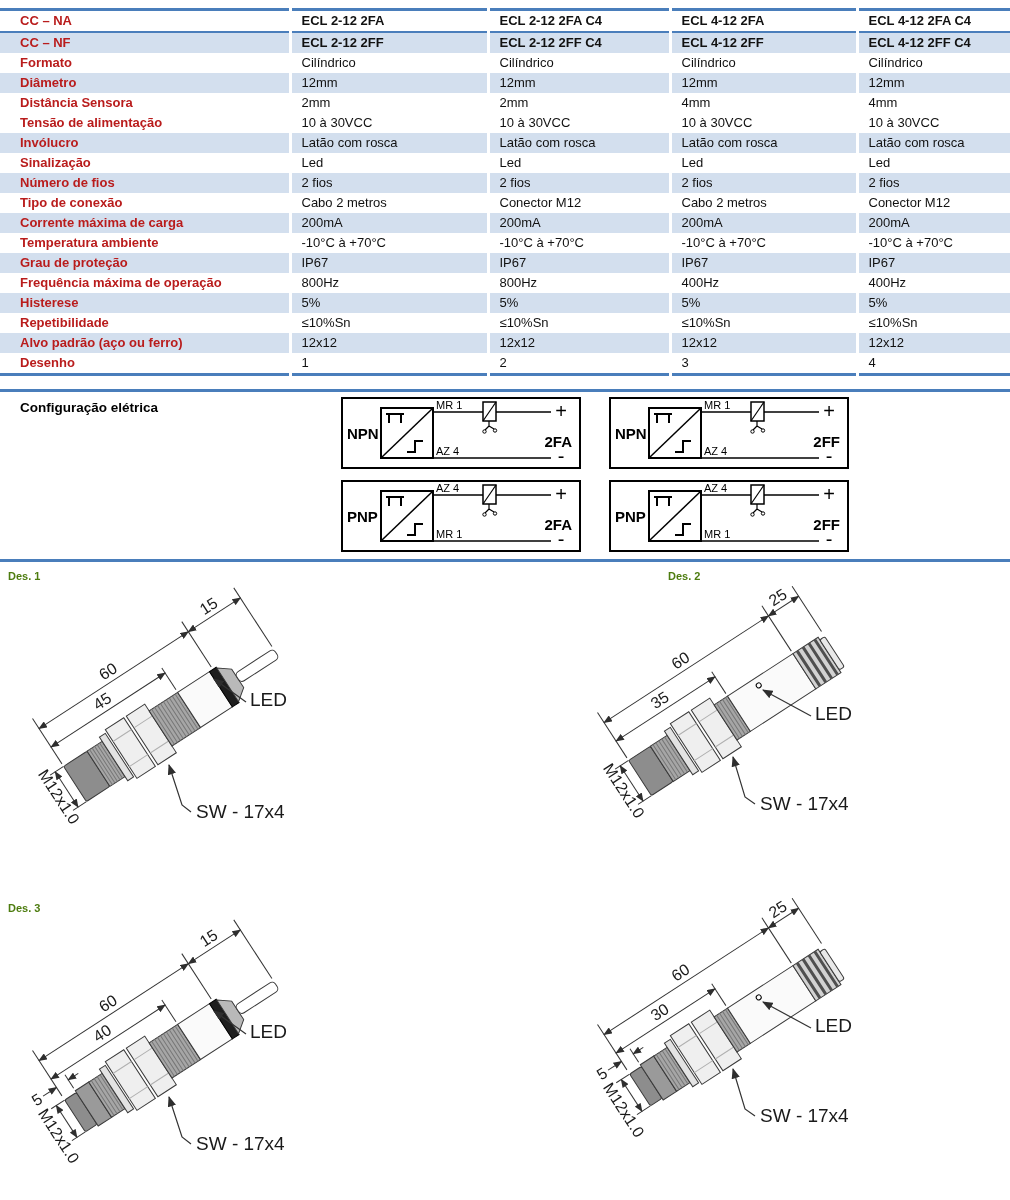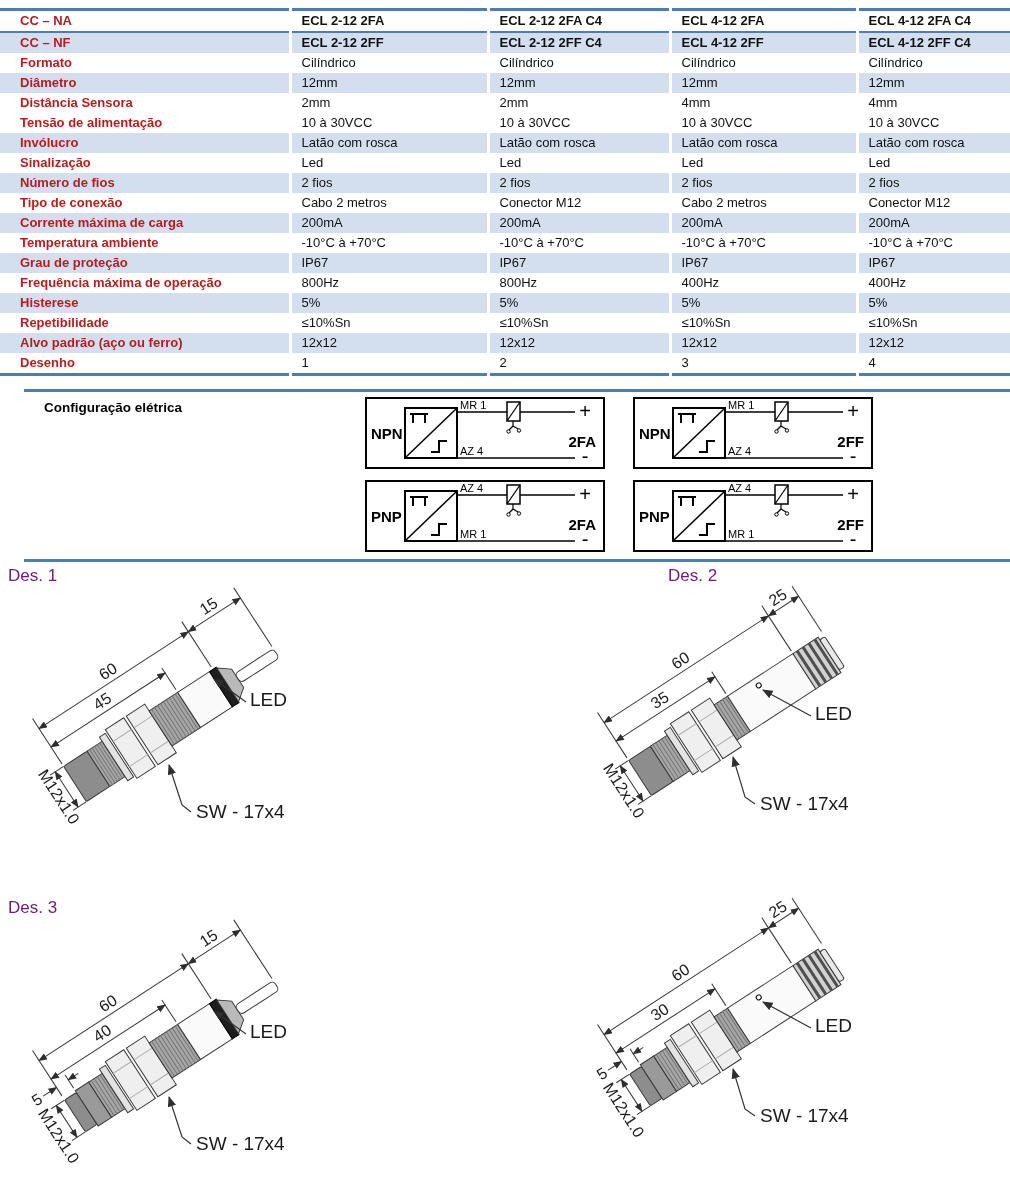--- a/index.html
+++ b/index.html
@@ -19,29 +19,29 @@
   }
   table.spec td.lbl { font-weight:bold; padding-left:20px; color:#b91c1c; }
   table.spec td.val { border-left:3px solid #fff; }
   table.spec tr.hdr td { font-weight:bold; }
   table.spec tr.hdr1 { border-bottom:2.5px solid #4a7ebb; }
   table.spec tr.shade td { background:#d3dfee; }
   table.spec tr.shade td.val { background:#d3dfee;margin-top:28px; }
   
   .config {
     margin-top:13px; border-top:3px solid #4a7ebb; border-bottom:3px solid #4a7ebb;
-    display:flex; padding:5px 0 7px 0;margin-left:24px;
+    display:flex; padding:5px 0 7px 0;
   }
   .config-label { width:341px; box-sizing:border-box; padding:3px 0 0 20px;
     font-weight:bold; font-size:13.5px; color:#000; }
   .circuits { display:grid; grid-template-columns:240px 240px; column-gap:28px; row-gap:11px; }
   svg.circuit { display:block; }
   
   .drawings { display:grid; grid-template-columns:505px 505px; margin-top:4px; }
-  .des-head { font-weight:normal; font-size:17px; line-height:20px; padding-left:8px; color:#701a75; }
+  .des-head { font-weight:bold; font-size:11px; line-height:20px; padding-left:8px; color:#4d7c0f; }
   .des-cell.right .des-head { padding-left:163px; }
   .des-cell.row2 { margin-top:62px; }
   svg.sensor { display:block; width:505px; height:250px; }
   
   svg text { font-family:"Liberation Sans", sans-serif; }
   .ctype { font-size:15px; font-weight:bold; fill:#000; }
   .cwire { font-size:11px; fill:#000; }
   .cout  { font-size:15px; font-weight:bold; fill:#000; }
   .cpm   { font-size:20px; fill:#000; }
   .thin    { stroke:#333; stroke-width:1; fill:none; }

